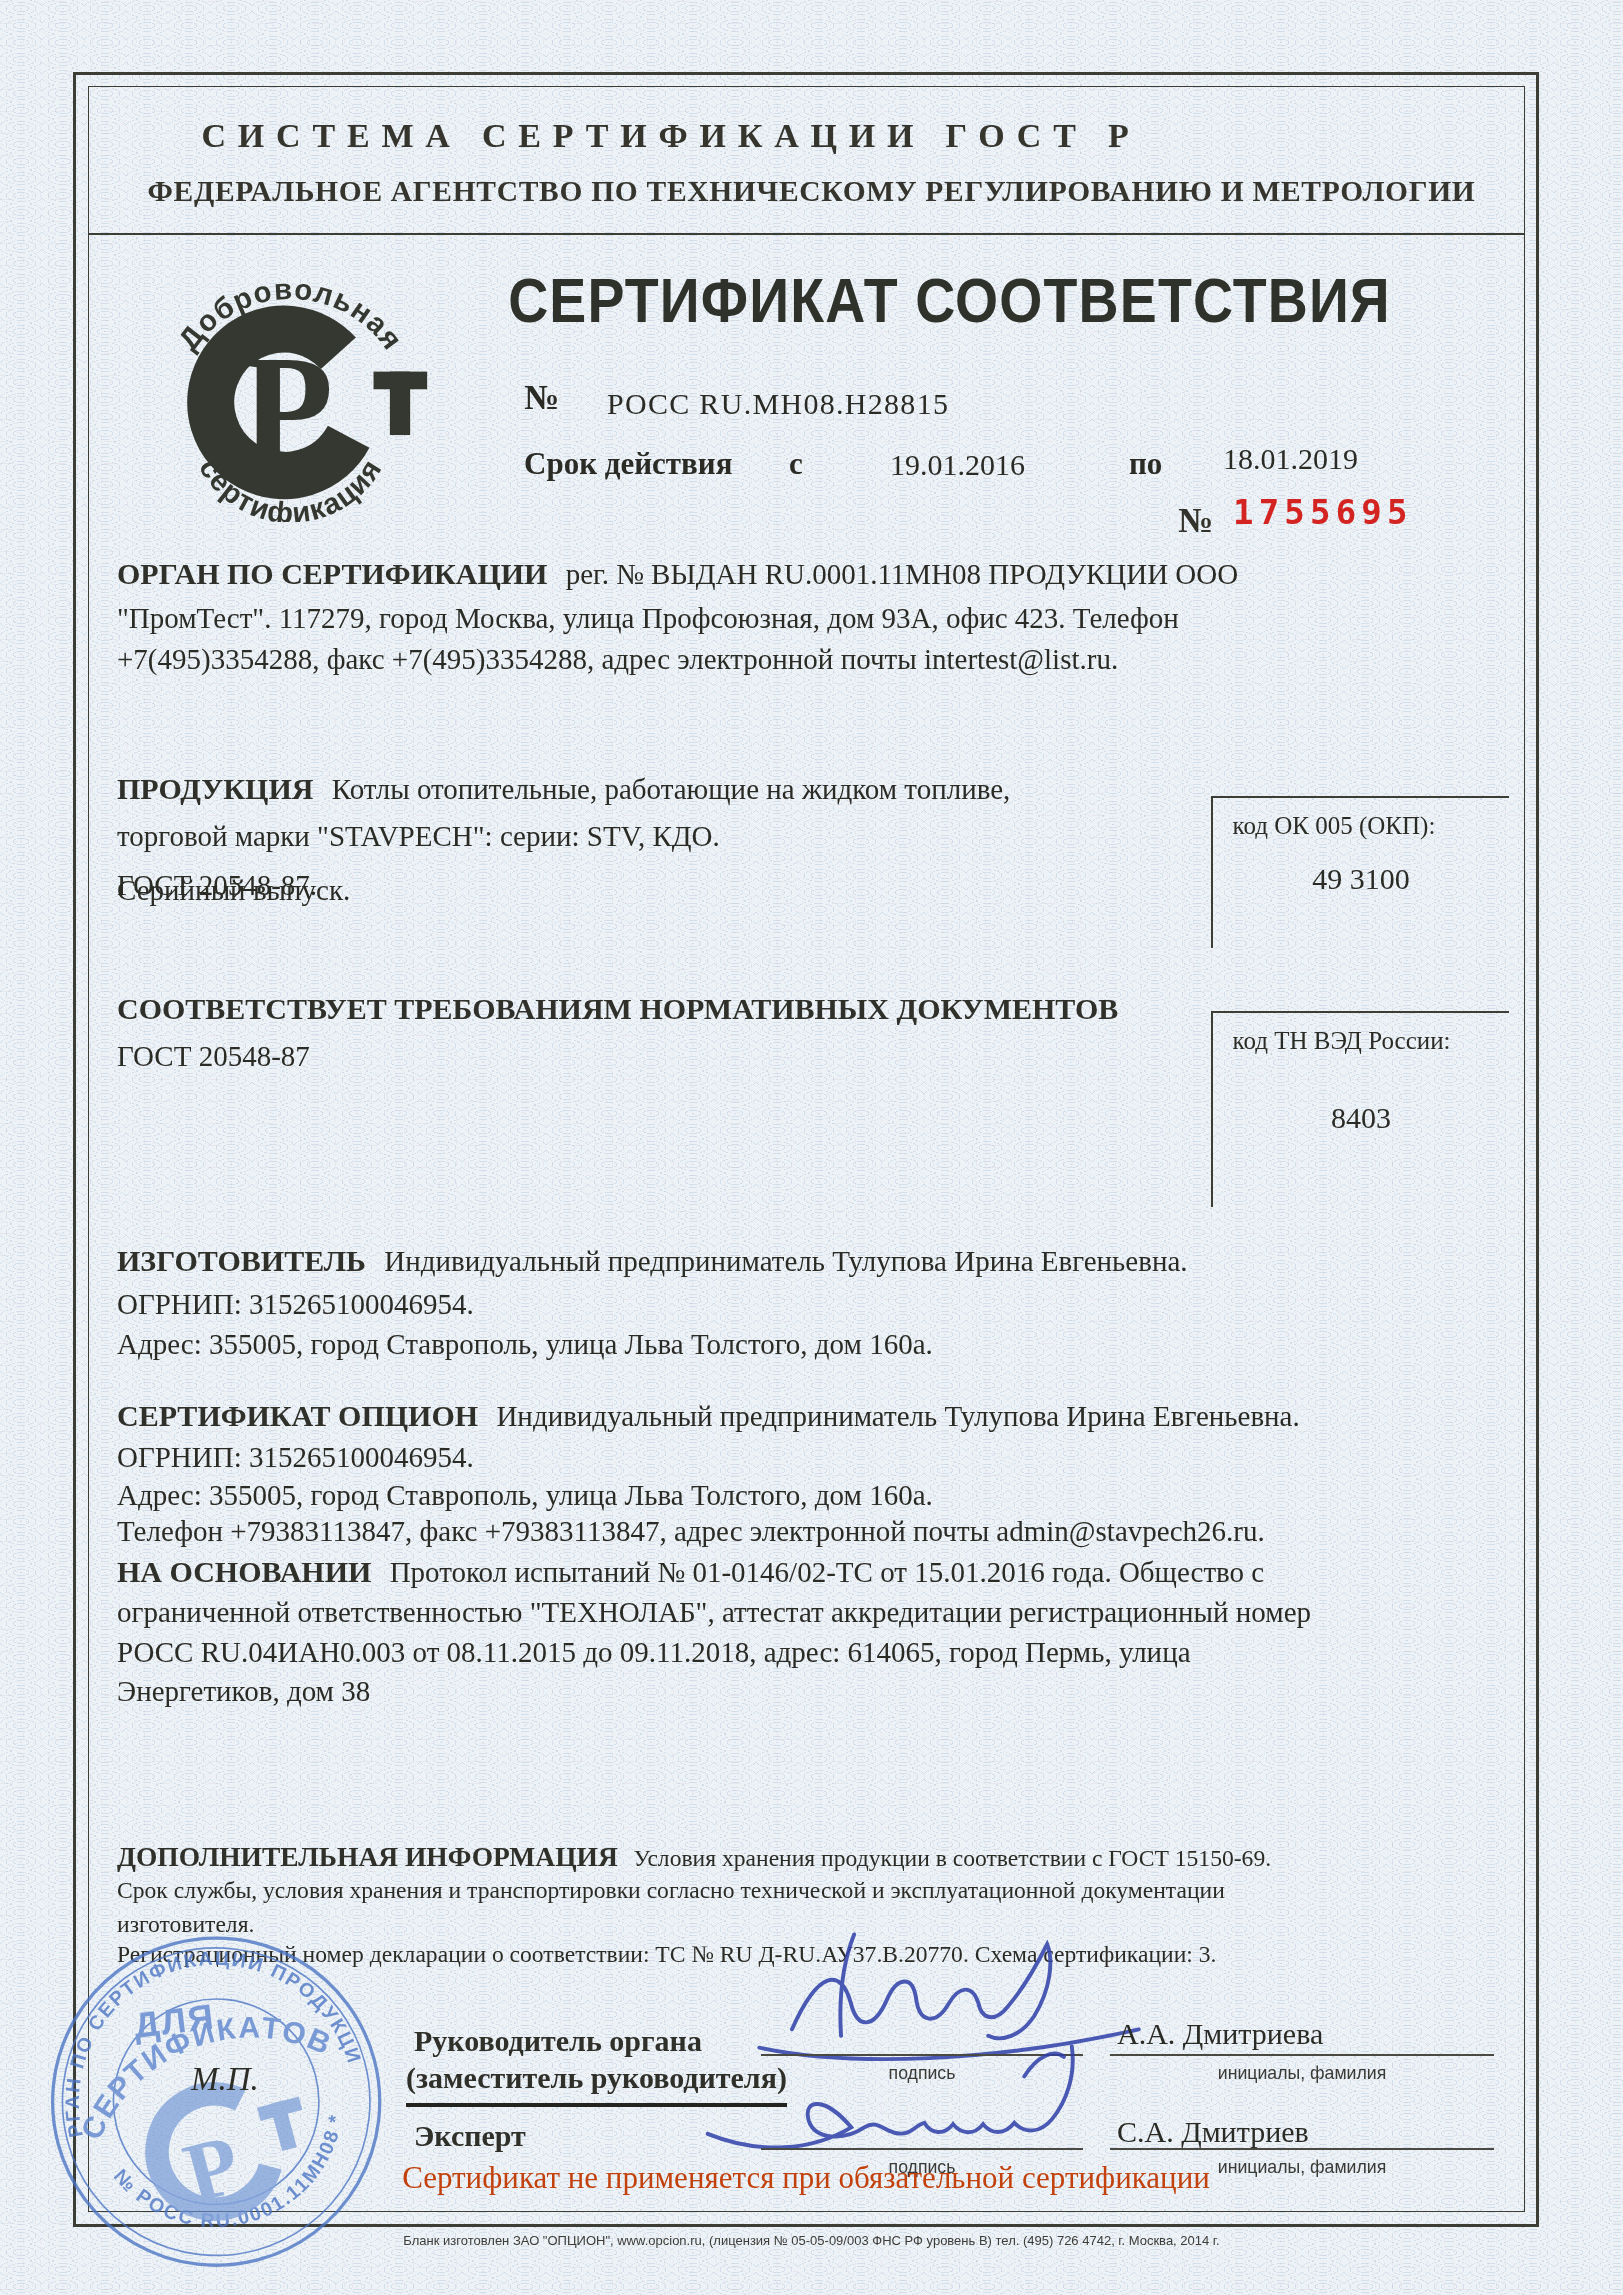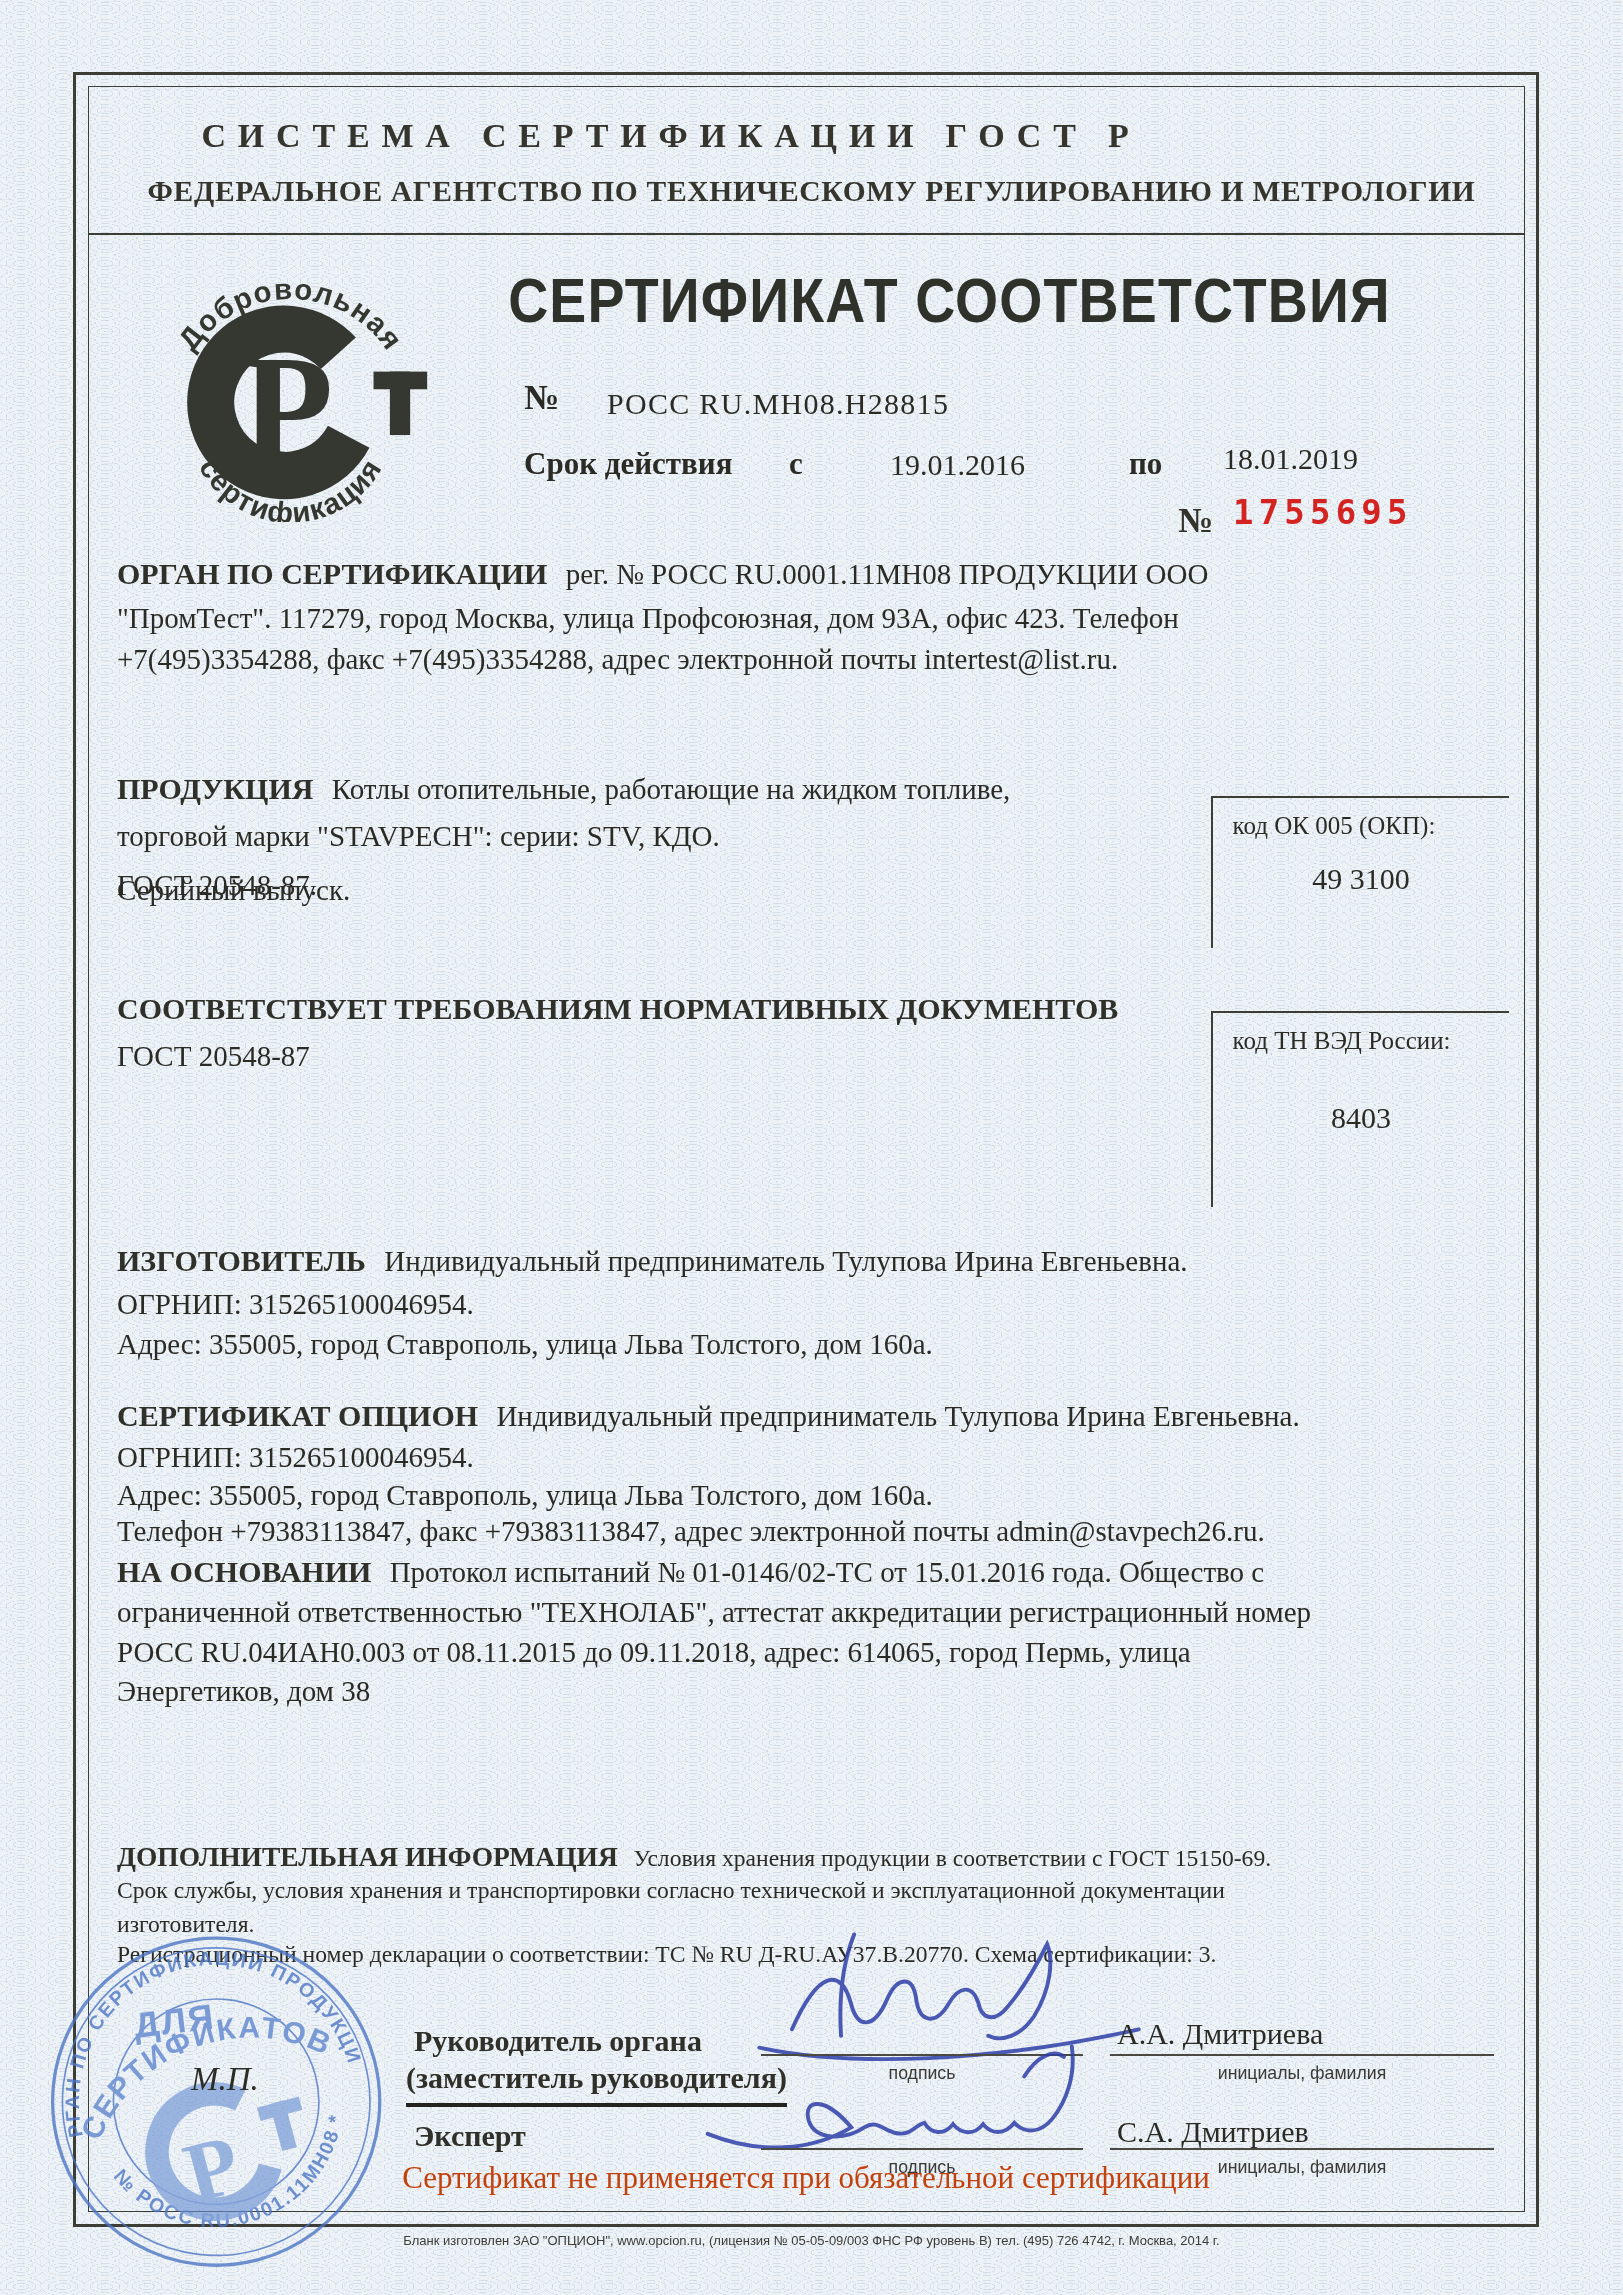--- a/index.html
+++ b/index.html
@@ -90,21 +90,21 @@
 <div class="abs nw" style="left:524px;top:446px;font-weight:bold;font-size:31px;">Срок действия</div>
 <div class="abs nw" style="left:789px;top:446px;font-weight:bold;font-size:31px;">с</div>
 <div class="abs nw" style="left:890px;top:448px;font-size:30px;">19.01.2016</div>
 <div class="abs nw" style="left:1129px;top:446px;font-weight:bold;font-size:31px;">по</div>
 <div class="abs nw" style="left:1223px;top:442px;font-size:30px;">18.01.2019</div>
 
 <div class="abs nw" style="left:1178px;top:501px;font-weight:bold;font-size:35px;color:#33332c;">№</div>
 <div class="abs nw red-num" style="left:1233px;top:492px;color:#d42421;">1755695</div>
 
 <div class="line" style="left:117px;top:555px;">
-  <span class="lbl">ОРГАН ПО СЕРТИФИКАЦИИ</span><span>рег. № РОСС RU.0001.11МН08 ПРОДУКЦИИ ООО</span>
+  <span class="lbl">ОРГАН ПО СЕРТИФИКАЦИИ</span><span>рег. № ВЫДАН RU.0001.11МН08 ПРОДУКЦИИ ООО</span>
 </div>
 <div class="line" style="left:117px;top:600px;">"ПромТест". 117279, город Москва, улица Профсоюзная, дом 93А, офис 423. Телефон</div>
 <div class="line" style="left:117px;top:641px;">+7(495)3354288, факс +7(495)3354288, адрес электронной почты intertest@list.ru.</div>
 
 <div class="line" style="left:117px;top:770px;">
   <span class="lbl">ПРОДУКЦИЯ</span><span>Котлы отопительные, работающие на жидком топливе,</span>
 </div>
 <div class="line" style="left:117px;top:818px;">торговой марки "STAVPECH": серии: STV, КДО.</div>
 <div class="line" style="left:117px;top:867px;">ГОСТ 20548-87.</div>
 <div class="line" style="left:117px;top:872px;">Серийный выпуск.</div>

